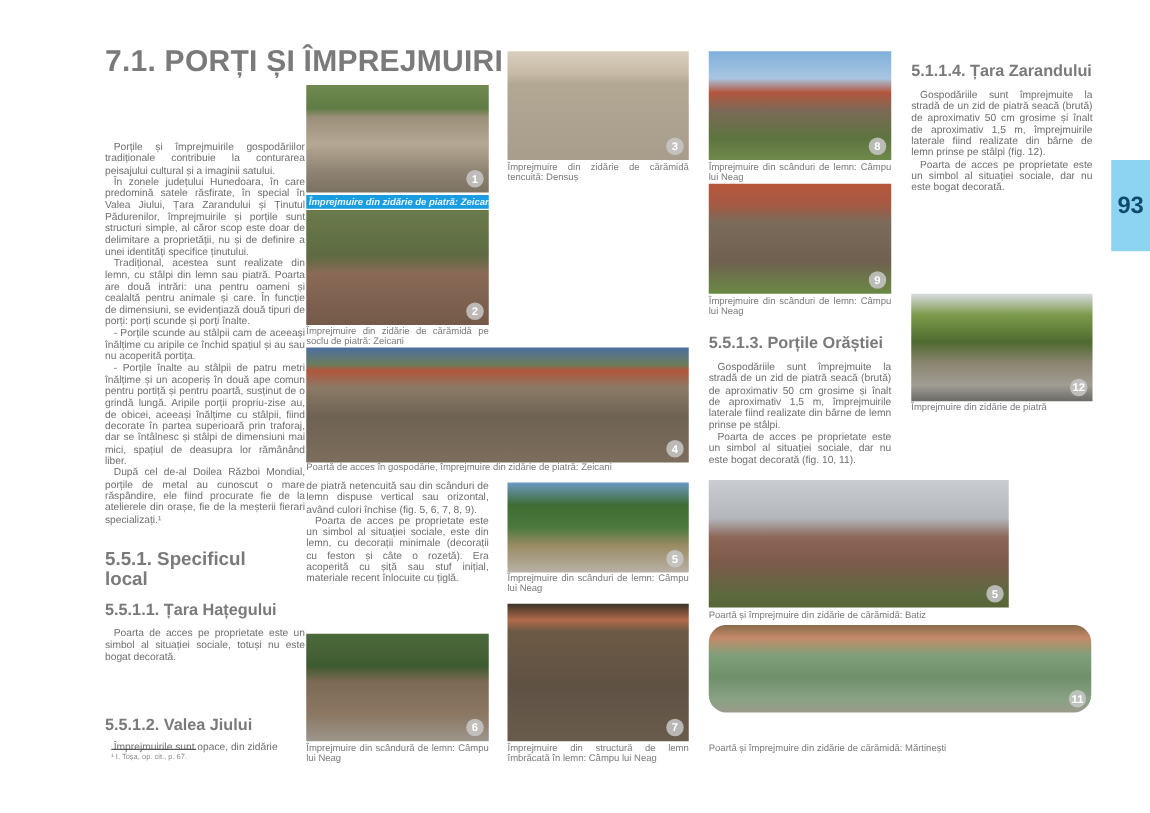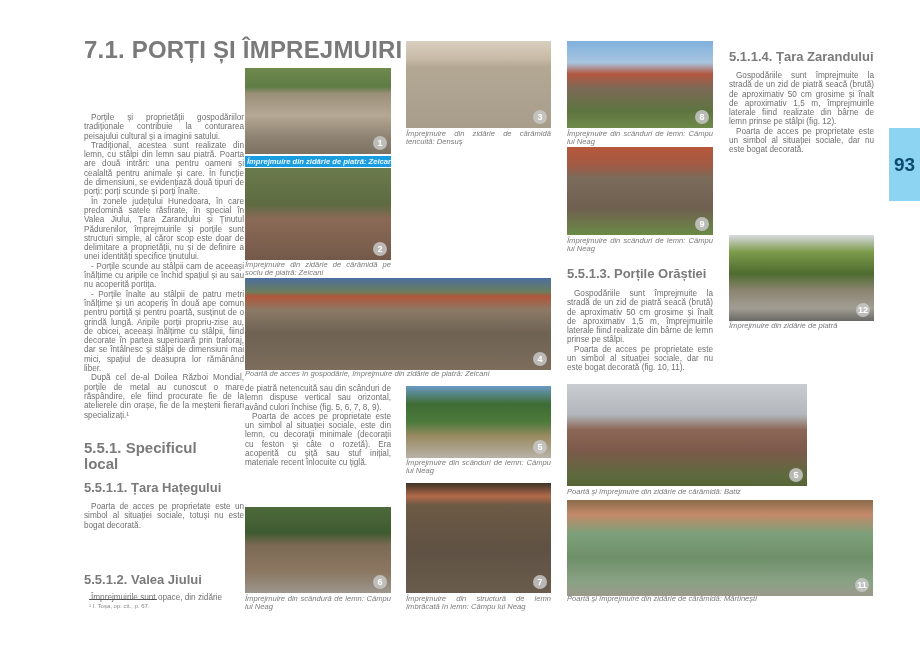--- a/index.html
+++ b/index.html
@@ -4,41 +4,41 @@
 <style>
   * { box-sizing: border-box; margin: 0; padding: 0; }
   html, body { width: 920px; height: 650px; background: #ffffff; overflow: hidden; }
   body { position: relative; font-family: "Liberation Sans", sans-serif; color: #6e6e6e; }
   .abs { position: absolute; }
   .title { left: 84px; top: 36px; font-size: 24px; font-weight: bold; color: #7a7a7a; letter-spacing: 0.2px; white-space: nowrap; }
   .body-text { font-size: 8.2px; line-height: 9.3px; text-align: justify; color: #6f6f6f; }
   .body-text p { text-indent: 7px; }
   .h2 { font-size: 15px; font-weight: bold; color: #7a7a7a; line-height: 16px; }
   .h3 { font-size: 13px; font-weight: bold; color: #7a7a7a; }
-  .caption { font-size: 7.6px; line-height: 8.4px; font-style: italic; color: #7a7a7a; text-align: justify; }
+  .caption { font-size: 7.6px; line-height: 8.4px; color: #7a7a7a; text-align: justify; }
   .caption-hl { font-size: 7.6px; font-style: italic; font-weight: bold; color: #1a9de0; background: #1a9de0; color: #e8f6ff; padding: 1px 2px; white-space: nowrap; overflow: hidden; }
   .photo { position: absolute; overflow: hidden; }
   .badge { position: absolute; right: 4px; bottom: 4px; width: 14px; height: 14px; border-radius: 50%; background: rgba(200,200,200,0.85); color: #ffffff; font-size: 9px; line-height: 14px; text-align: center; font-weight: bold; }
   .page-tab { left: 889px; top: 128px; width: 31px; height: 73px; background: #8dd3f2; color: #0c4a6e; font-weight: bold; font-size: 19px; display: flex; align-items: center; justify-content: center; }
   .footnote { font-size: 6px; color: #8a8a8a; }
   .fn-rule { left: 89px; top: 599px; width: 68px; height: 1px; background: #555; }
 </style>
 </head>
 <body>
 
 <div class="abs title">7.1. PORȚI ȘI ÎMPREJMUIRI</div>
 
 <div class="abs page-tab">
   <span>93</span>
 </div>
 
 <div class="abs body-text" style="left:84px; top:113px; width:160px;">
-  <p>Porțile și proprietății gospodăriilor tradiționale contribuie la conturarea peisajului cultural și a imaginii satului.</p>
+  <p>Porțile și împrejmuirile gospodăriilor tradiționale contribuie la conturarea peisajului cultural și a imaginii satului.</p>
+  <p>În zonele județului Hunedoara, în care predomină satele răsfirate, în special în Valea Jiului, Țara Zarandului și Ținutul Pădurenilor, împrejmuirile și porțile sunt structuri simple, al căror scop este doar de delimitare a proprietății, nu și de definire a unei identități specifice ținutului.</p>
   <p>Tradițional, acestea sunt realizate din lemn, cu stâlpi din lemn sau piatră. Poarta are două intrări: una pentru oameni și cealaltă pentru animale și care. În funcție de dimensiuni, se evidențiază două tipuri de porți: porți scunde și porți înalte.</p>
-  <p>În zonele județului Hunedoara, în care predomină satele răsfirate, în special în Valea Jiului, Țara Zarandului și Ținutul Pădurenilor, împrejmuirile și porțile sunt structuri simple, al căror scop este doar de delimitare a proprietății, nu și de definire a unei identități specifice ținutului.</p>
   <p>- Porțile scunde au stâlpii cam de aceeași înălțime cu aripile ce închid spațiul și au sau nu acoperită portița.</p>
   <p>- Porțile înalte au stâlpii de patru metri înălțime și un acoperiș în două ape comun pentru portiță și pentru poartă, susținut de o grindă lungă. Aripile porții propriu-zise au, de obicei, aceeași înălțime cu stâlpii, fiind decorate în partea superioară prin traforaj, dar se întâlnesc și stâlpi de dimensiuni mai mici, spațiul de deasupra lor rămânând liber.</p>
   <p>După cel de-al Doilea Război Mondial, porțile de metal au cunoscut o mare răspândire, ele fiind procurate fie de la atelierele din orașe, fie de la meșterii fierari specializați.¹</p>
 </div>
 
 <div class="abs h2" style="left:84px; top:440px; width:150px;">5.5.1. Specificul local</div>
 
 <div class="abs h3" style="left:84px; top:480px;">5.5.1.1. Țara Hațegului</div>
 <div class="abs body-text" style="left:84px; top:502px; width:160px;">
   <p>Poarta de acces pe proprietate este un simbol al situației sociale, totuși nu este bogat decorată.</p>
@@ -116,16 +116,16 @@
 <div class="photo" style="left:729px; top:235px; width:145px; height:86px; background: linear-gradient(180deg,#d8dbe0 0%,#7c9a4a 20%,#4f6b30 45%,#8c8572 65%,#a19d93 85%,#6a6a66 100%);">
   <div class="badge">12</div>
 </div>
 <div class="abs caption" style="left:729px; top:322px; width:145px;">Împrejmuire din zidărie de piatră</div>
 
 <div class="photo" style="left:567px; top:384px; width:240px; height:102px; background: linear-gradient(180deg,#c9ccd0 0%,#b3b7bd 30%,#8c6656 45%,#7c5a4b 65%,#5d6a3e 90%,#566436 100%);">
   <div class="badge">5</div>
 </div>
 <div class="abs caption" style="left:567px; top:488px; width:300px;">Poartă și împrejmuire din zidărie de cărămidă: Batiz</div>
 
-<div class="photo" style="left:567px; top:500px; width:306px; height:96px; background: linear-gradient(180deg,#8a6b4a 0%,#c48a6a 15%,#7da07a 35%,#6f8f6a 60%,#89a284 85%,#9c9a8c 100%);">
+<div class="photo" style="left:567px; top:500px; width:306px; height:70px; background: linear-gradient(180deg,#8a6b4a 0%,#c48a6a 15%,#7da07a 35%,#6f8f6a 60%,#89a284 85%,#9c9a8c 100%); border-radius: 14px;">
   <div class="badge">11</div>
 </div>
 <div class="abs caption" style="left:567px; top:595px; width:306px;">Poartă și împrejmuire din zidărie de cărămidă: Mărtinești</div>
 
 </body></html>

